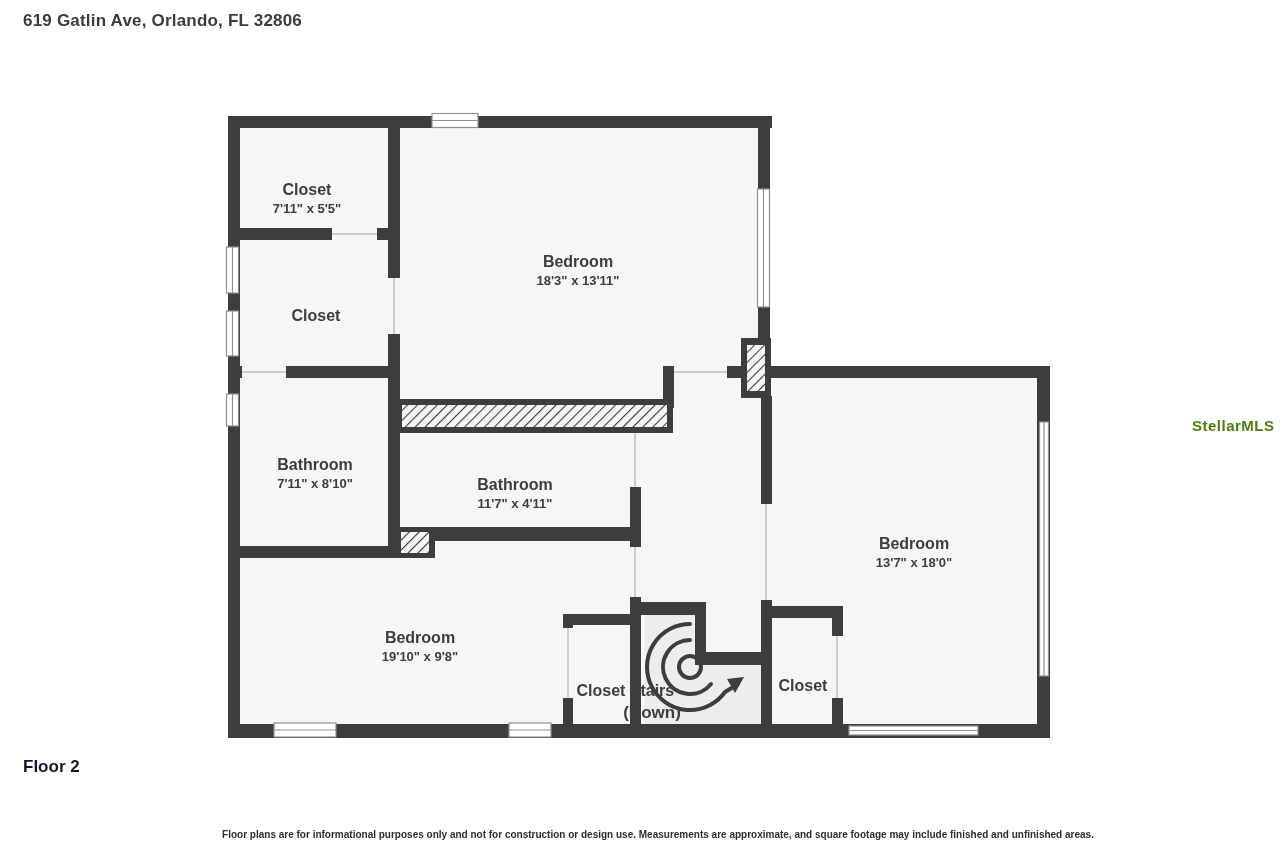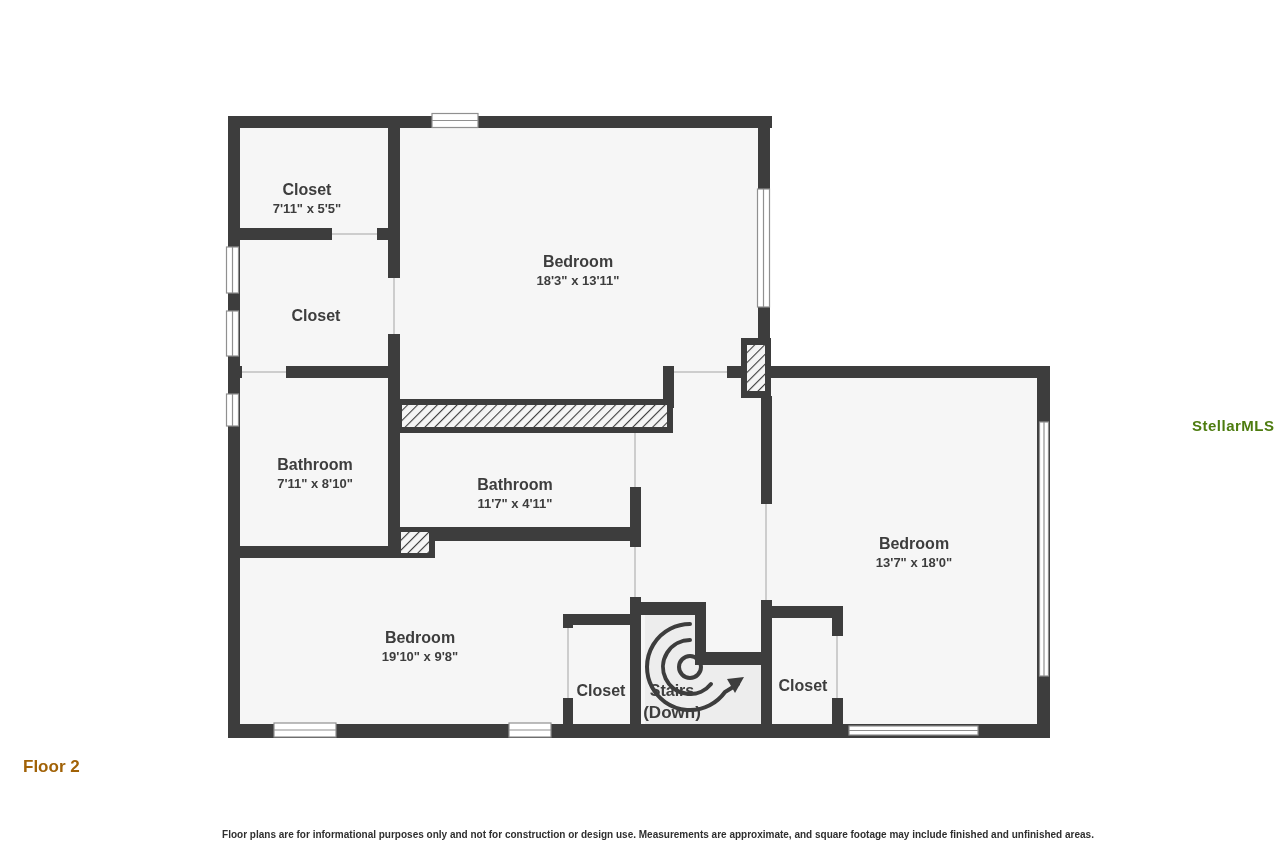--- a/index.html
+++ b/index.html
@@ -4,21 +4,21 @@
 <style>
   html,body{margin:0;padding:0;background:#fff;}
   .canvas{
     position:relative;width:1280px;height:853px;background:#ffffff;
     font-family:"Liberation Sans",sans-serif;color:#3d3d3d;overflow:hidden;
   }
   .page-title{
     position:absolute;left:23px;top:11px;font-size:17px;font-weight:700;color:#3c3c3c;letter-spacing:.2px;
   }
   .floor-label{
-    position:absolute;left:23px;top:757px;font-size:17px;font-weight:700;color:#a16207;
+    position:absolute;left:23px;top:757px;font-size:17px;font-weight:700;color:#0f172a;
   }
   .disclaimer{
     position:absolute;left:0;right:0;top:829px;text-align:center;
     font-size:10px;font-weight:700;color:#2f2f2f;margin-left:36px;
   }
   .watermark{
     position:absolute;left:1192px;top:417px;font-size:15px;font-weight:700;
     color:#4d7c0f;letter-spacing:.5px;
   }
   .plan-svg{position:absolute;left:0;top:0;}
@@ -28,20 +28,21 @@
   }
   .room-name{display:block;font-size:16px;font-weight:700;color:#3d3d3d;}
   .room-dims{display:block;font-size:13px;font-weight:700;color:#3d3d3d;}
   .room-dims:empty{display:none;}
 </style>
 </head>
 <body>
 
 <div class="canvas">
 
+  <div class="page-title">619 Gatlin Ave, Orlando, FL 32806</div>
 
   <svg class="plan-svg" width="1280" height="853" viewBox="0 0 1280 853">
     <defs>
       <pattern id="hatch" patternUnits="userSpaceOnUse" width="7" height="7" patternTransform="rotate(45)">
         <rect width="7" height="7" fill="#f5f5f5"></rect>
         <line x1="0" y1="0" x2="0" y2="7" stroke="#3d3d3d" stroke-width="2.2"></line>
       </pattern>
     </defs>
 
     <g>
@@ -159,21 +160,21 @@
     <span class="room-dims">13'7" x 18'0"</span>
   </div>
   <div class="room-label" style="left:420px;top:634px;">
     <span class="room-name">Bedroom</span>
     <span class="room-dims">19'10" x 9'8"</span>
   </div>
   <div class="room-label" style="left:601px;top:678px;">
     <span class="room-name">Closet</span>
 
   </div>
-  <div class="room-label" style="left:672px;top:689px;">
+  <div class="room-label" style="left:652px;top:689px;">
     <span class="room-name">Stairs</span>
     <span class="room-dims" style="font-size:17px;">(Down)</span>
   </div>
   <div class="room-label" style="left:803px;top:673px;">
     <span class="room-name">Closet</span>
 
   </div>
 
   <div class="watermark">StellarMLS</div>
   <div class="floor-label">Floor 2</div>

